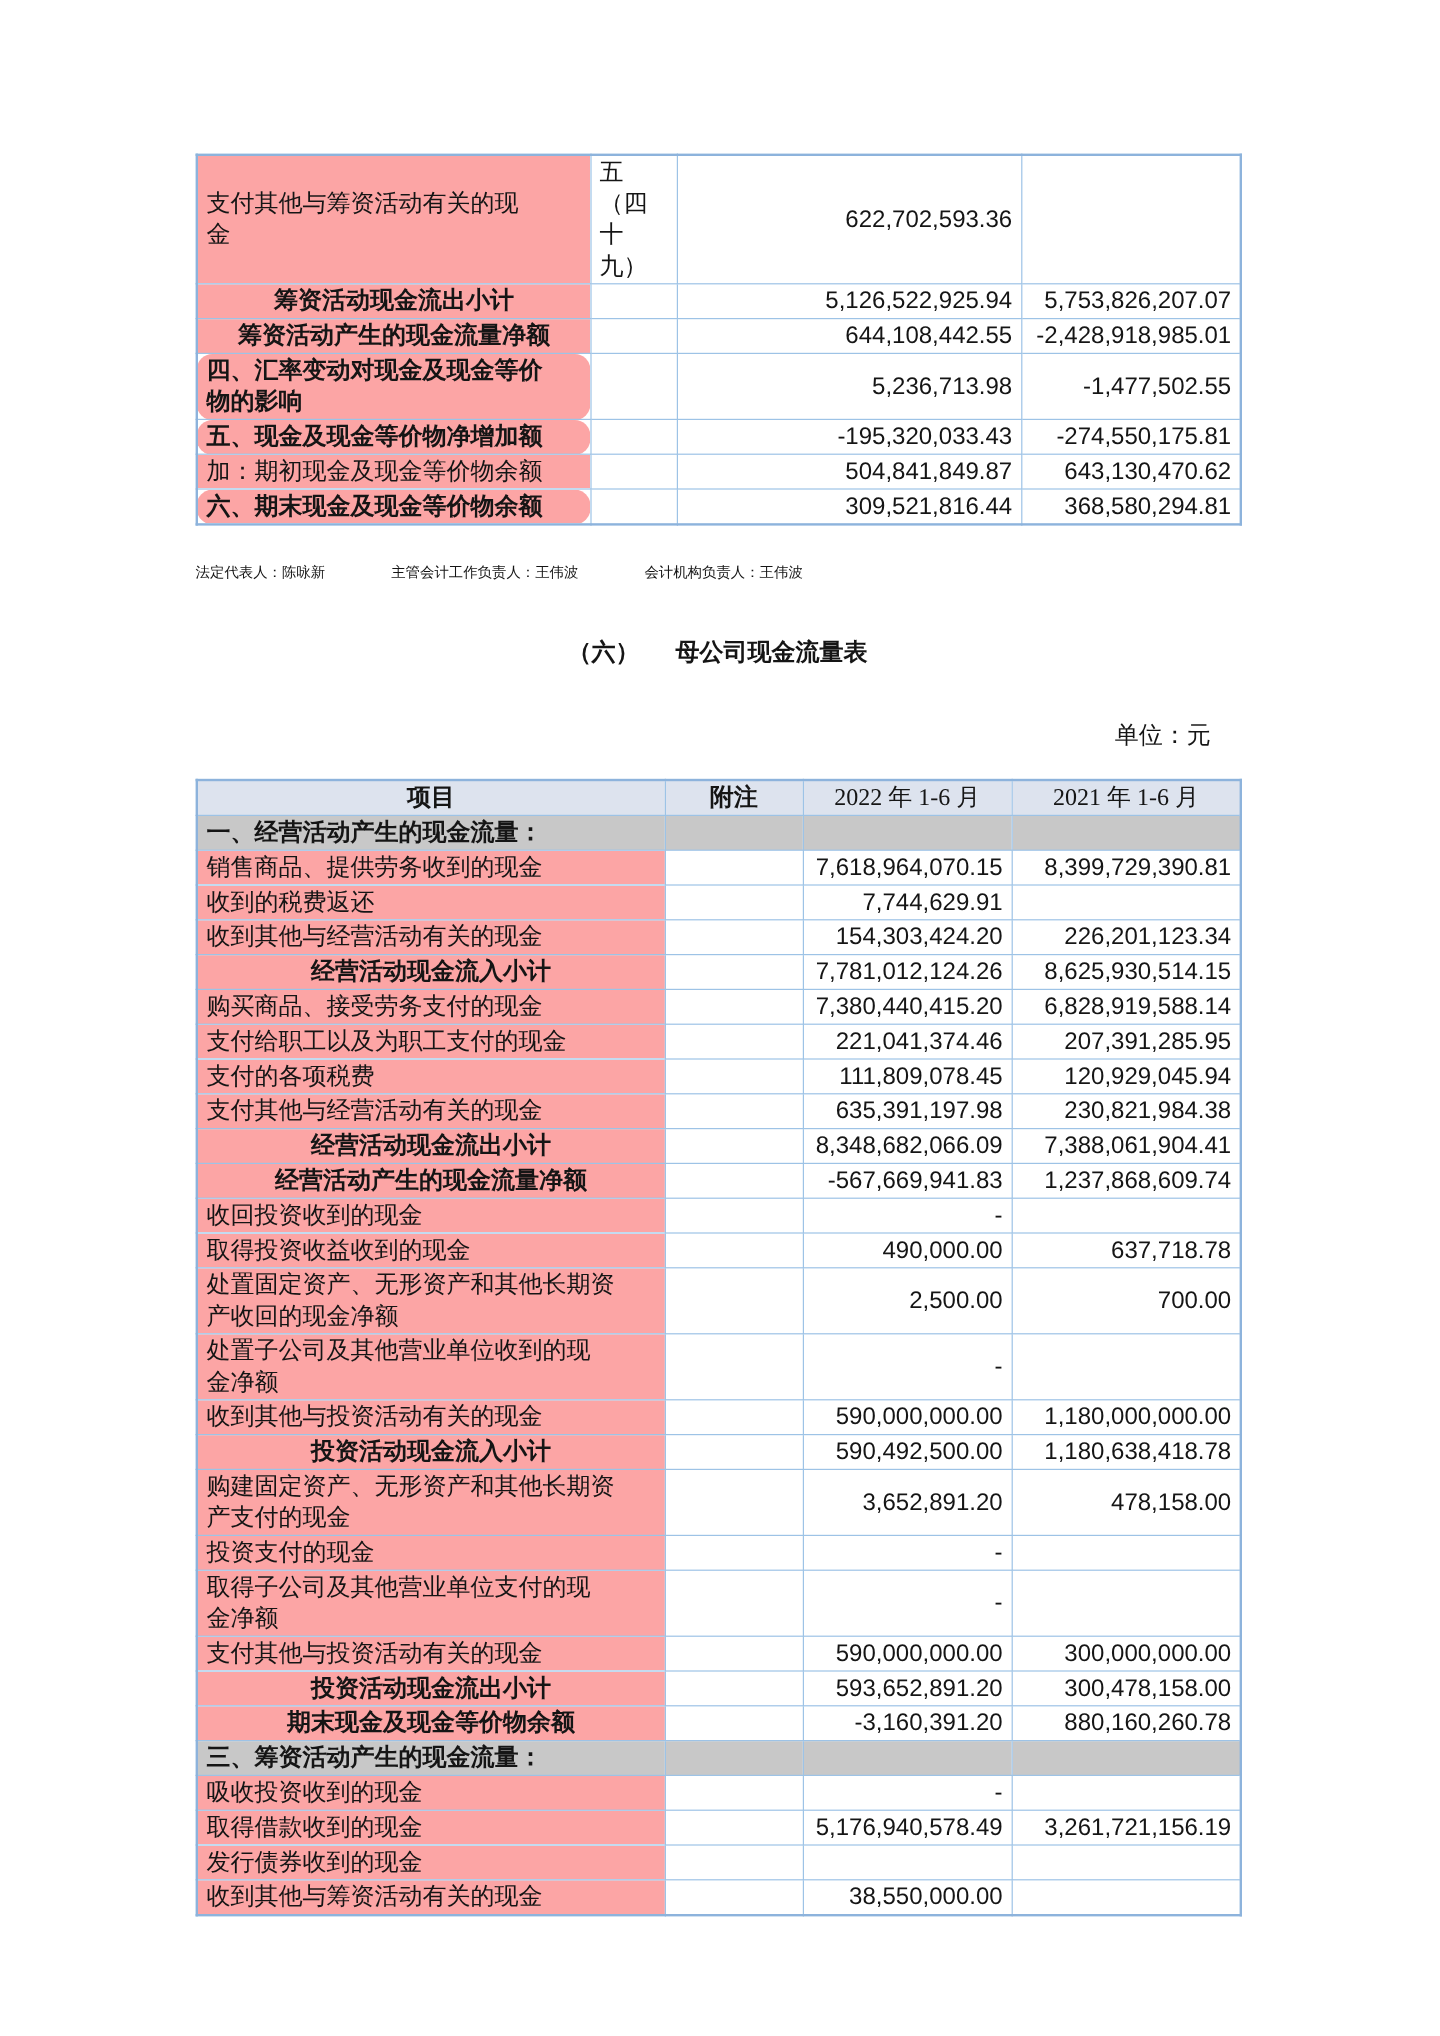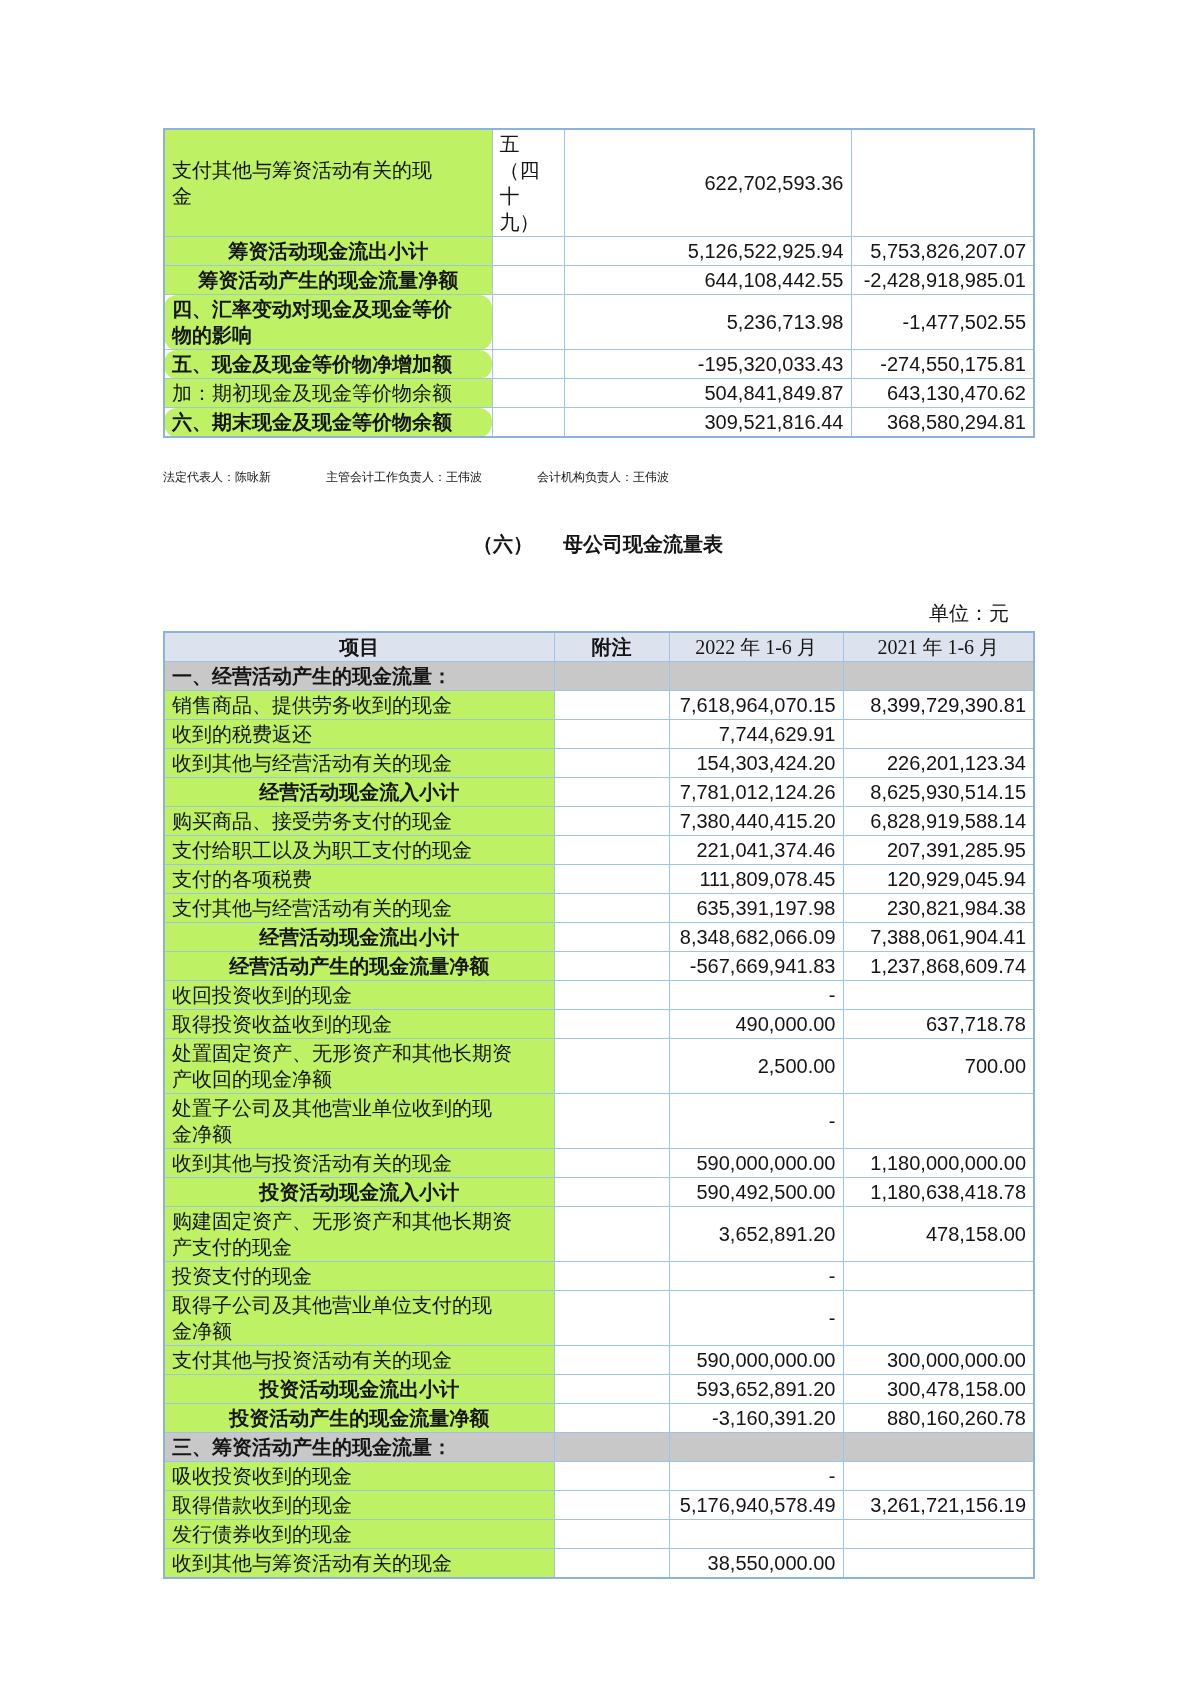--- a/index.html
+++ b/index.html
@@ -30,21 +30,21 @@
   }
   
   table.fin-table thead th {
     background: #dde3ee;
     text-align: center;
     font-weight: bold;
   }
   table.fin-table thead th.period { font-weight: normal; }
 
   
-  .c-label { background: #bef264; text-align: left; white-space: pre-line; }
+  .c-label { background: #fca5a5; text-align: left; white-space: pre-line; }
   .c-note  { background: #ffffff; text-align: left; white-space: pre-line; font-size: 19px; }
   .c-v2022, .c-v2021 {
     background: #ffffff;
     text-align: right;
     font-family: "Liberation Sans", "DejaVu Sans", sans-serif;
     font-size: 19px;
   }
   
   tr.row-subtotal .c-label { font-weight: bold; text-align: center; }
   tr.row-bold .c-label { font-weight: bold; border-radius: 13px; }
@@ -66,21 +66,21 @@
     margin-top: 43px;
     font-size: 20px;
     font-weight: bold;
     line-height: 24px;
     text-align: center;
   }
   .section-heading .heading-title { margin-left: 30px; }
 
   .unit-note {
     margin-top: 45px;
-    margin-bottom: 6px;
+    margin-bottom: 24px;
     text-align: right;
     padding-right: 24px;
     box-sizing: border-box;
     font-size: 20px;
     line-height: 24px;
   }
 </style>
 </head>
 <body>
 
@@ -300,21 +300,21 @@
           <td class="c-v2022">590,000,000.00</td>
           <td class="c-v2021">300,000,000.00</td>
         </tr>
         <tr class="row-subtotal">
           <td class="c-label">投资活动现金流出小计</td>
           <td class="c-note"></td>
           <td class="c-v2022">593,652,891.20</td>
           <td class="c-v2021">300,478,158.00</td>
         </tr>
         <tr class="row-subtotal">
-          <td class="c-label">投资活动产生的现金流量净额</td>
+          <td class="c-label">期末现金及现金等价物余额</td>
           <td class="c-note"></td>
           <td class="c-v2022">-3,160,391.20</td>
           <td class="c-v2021">880,160,260.78</td>
         </tr>
         <tr class="row-section">
           <td class="c-label">三、筹资活动产生的现金流量：</td>
           <td class="c-note"></td>
           <td class="c-v2022"></td>
           <td class="c-v2021"></td>
         </tr>

